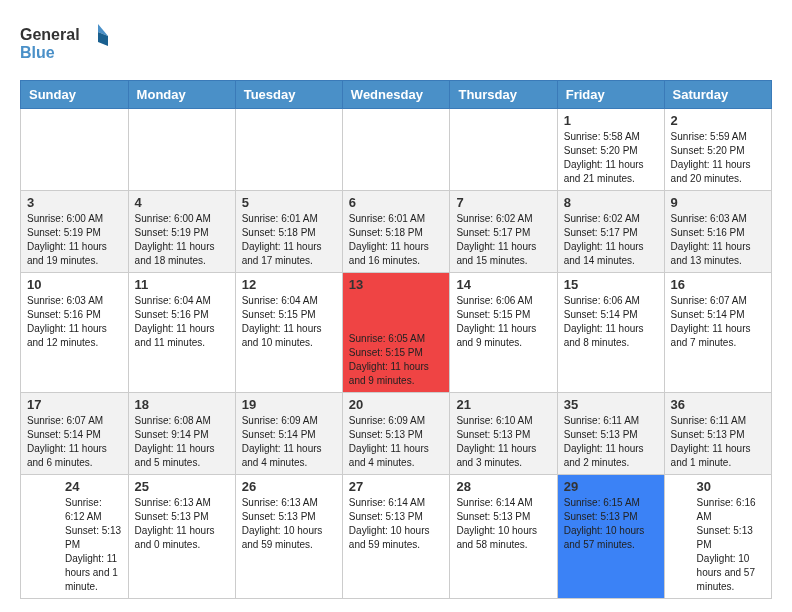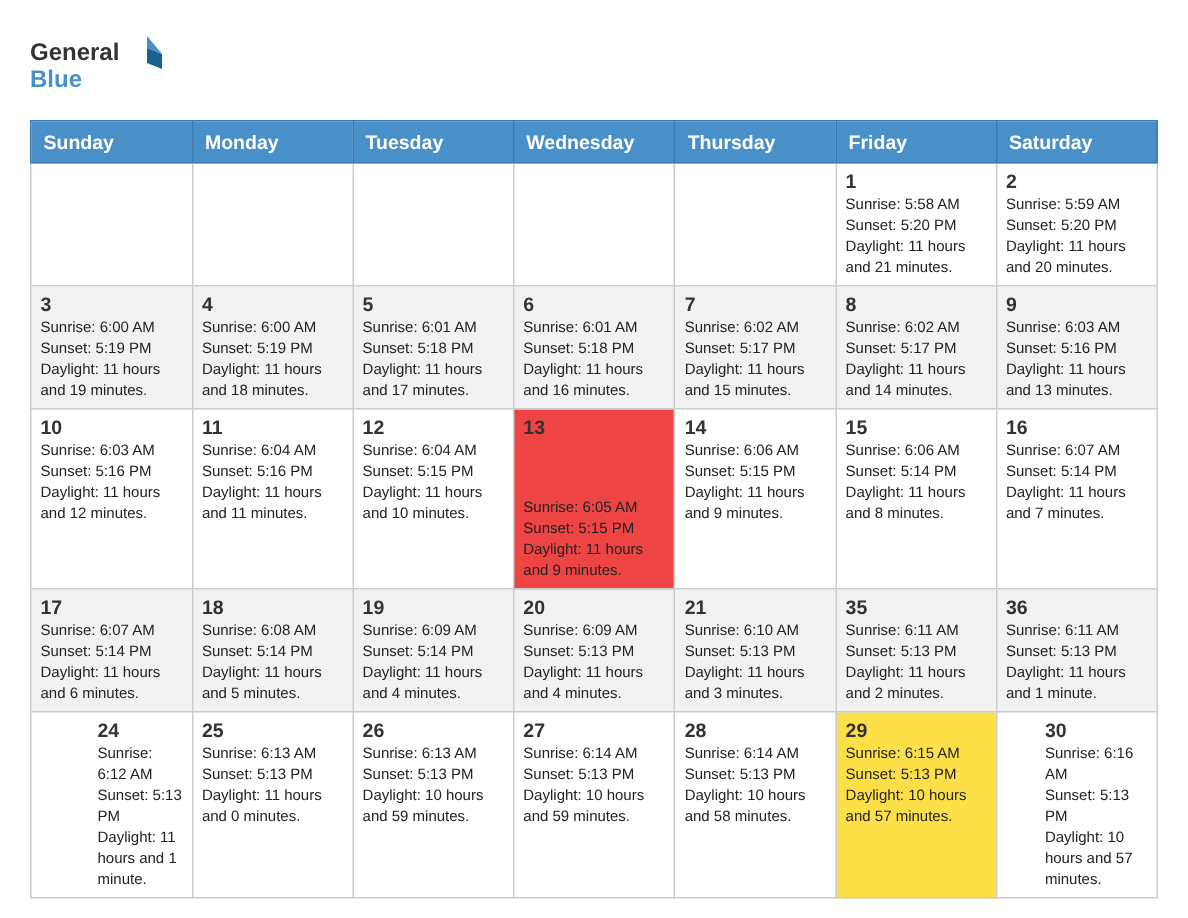--- a/index.html
+++ b/index.html
@@ -217,21 +217,21 @@
       <tr>
         <td style="background: rgb(242, 242, 242);">
           <span class="day-num">17</span>
           <div class="day-info" style="white-space: pre-line;">Sunrise: 6:07 AM
 Sunset: 5:14 PM
 Daylight: 11 hours and 6 minutes.</div>
         </td>
         <td style="background: rgb(242, 242, 242);">
           <span class="day-num">18</span>
           <div class="day-info" style="white-space: pre-line;">Sunrise: 6:08 AM
-Sunset: 5:14 PM
+Sunset: 9:14 PM
 Daylight: 11 hours and 5 minutes.</div>
         </td>
         <td style="background: rgb(242, 242, 242);">
           <span class="day-num">19</span>
           <div class="day-info" style="white-space: pre-line;">Sunrise: 6:09 AM
 Sunset: 5:14 PM
 Daylight: 11 hours and 4 minutes.</div>
         </td>
         <td style="background: rgb(242, 242, 242);">
           <span class="day-num">20</span>
@@ -282,21 +282,21 @@
           <div class="day-info" style="white-space: pre-line;">Sunrise: 6:14 AM
 Sunset: 5:13 PM
 Daylight: 10 hours and 59 minutes.</div>
         </td>
         <td style="background: rgb(255, 255, 255);">
           <span class="day-num">28</span>
           <div class="day-info" style="white-space: pre-line;">Sunrise: 6:14 AM
 Sunset: 5:13 PM
 Daylight: 10 hours and 58 minutes.</div>
         </td>
-        <td style="background: #fde047;">
+        <td style="background: #3b82f6;">
           <span class="day-num">29</span>
           <div class="day-info" style="white-space: pre-line;">Sunrise: 6:15 AM
 Sunset: 5:13 PM
 Daylight: 10 hours and 57 minutes.</div>
         </td>
         <td style="background: rgb(255, 255, 255); padding-left: 32px;">
           <span class="day-num">30</span>
           <div class="day-info" style="white-space: pre-line;">Sunrise: 6:16 AM
 Sunset: 5:13 PM
 Daylight: 10 hours and 57 minutes.</div>

